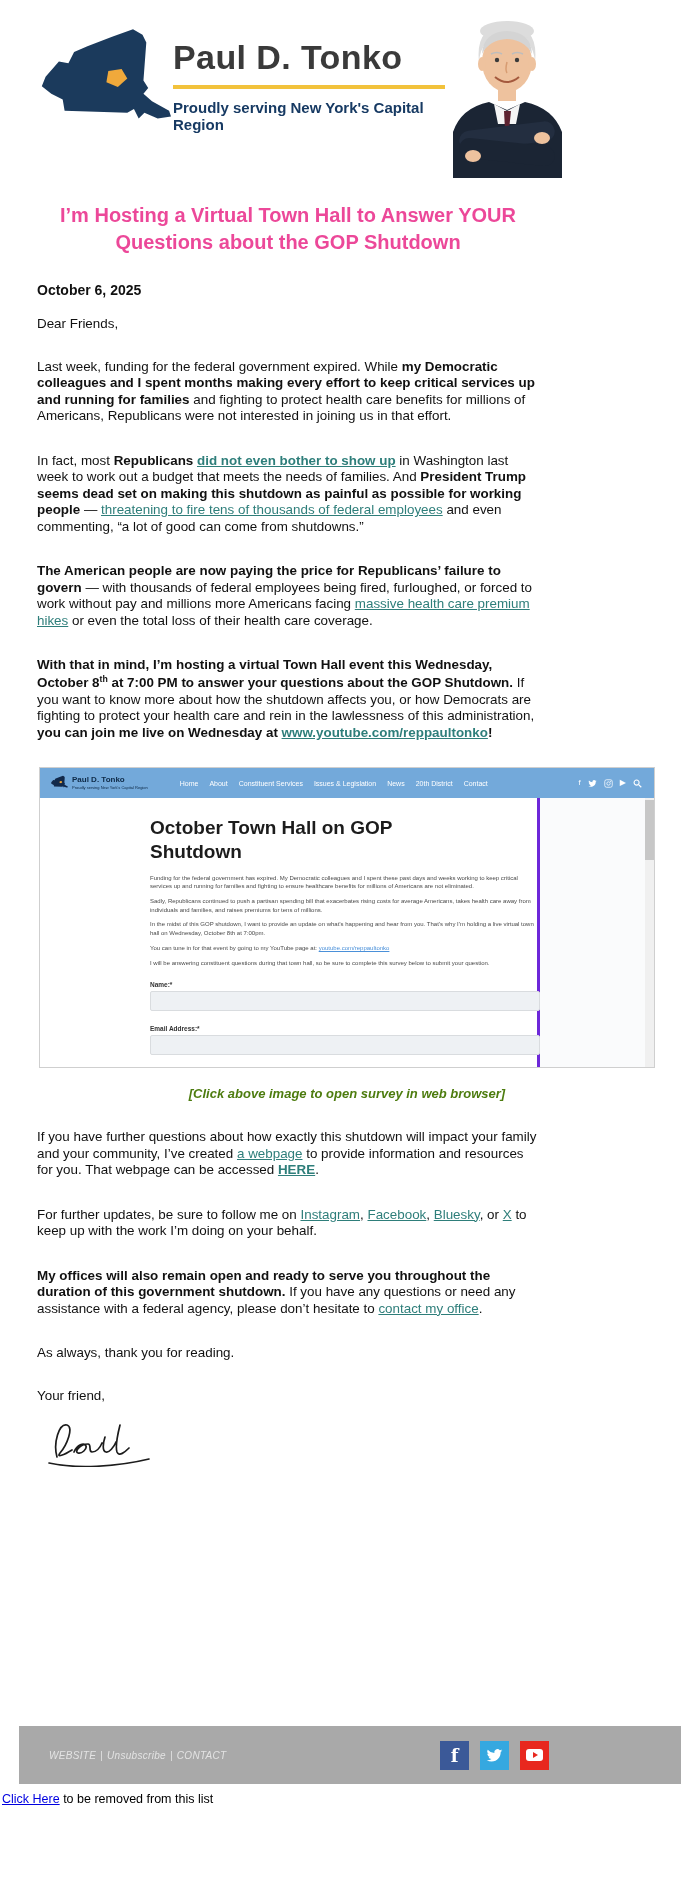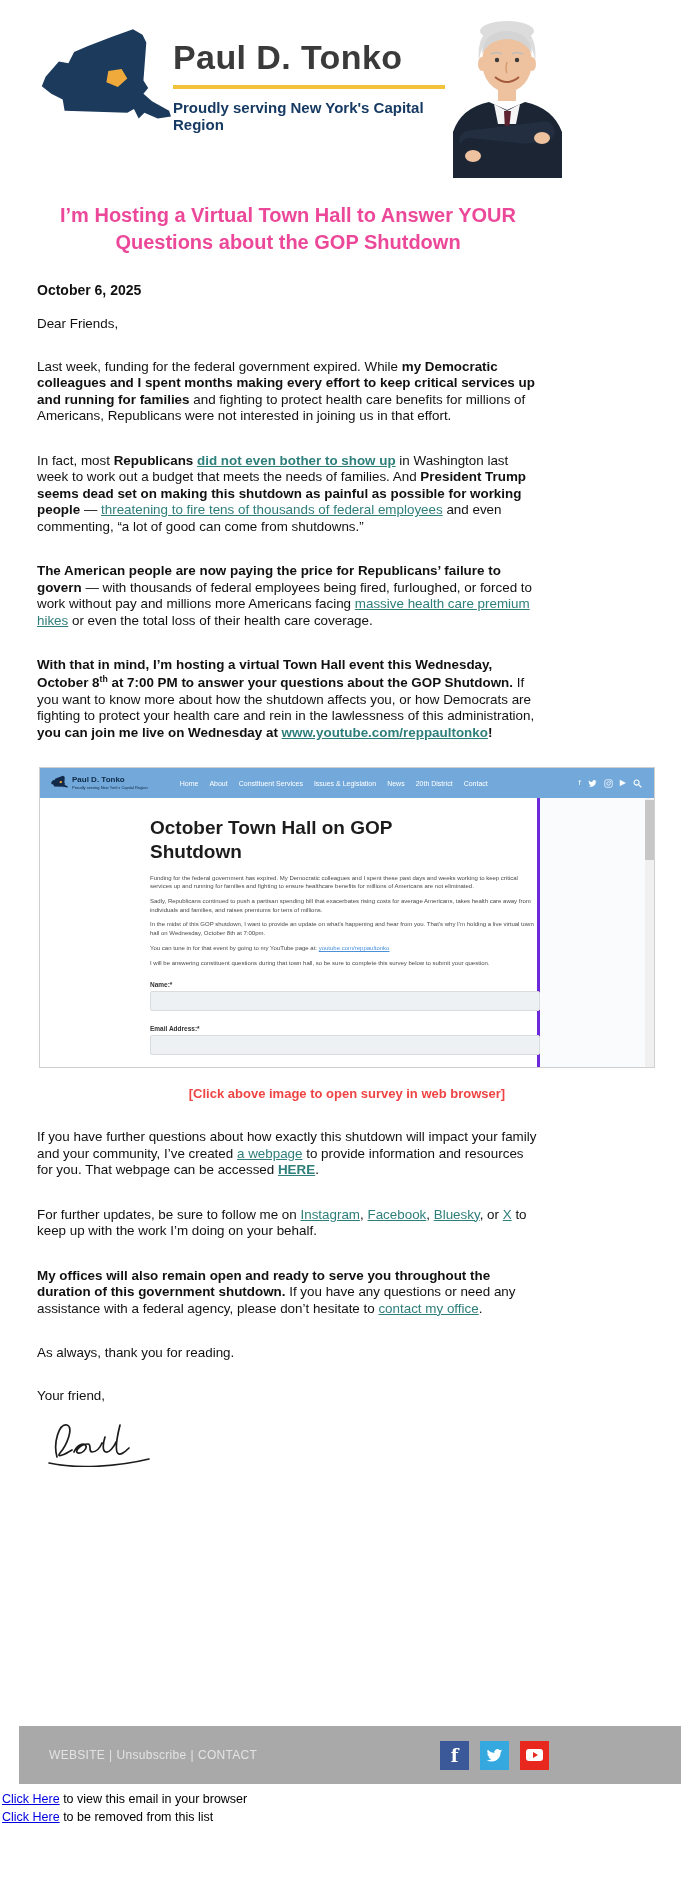--- a/index.html
+++ b/index.html
@@ -40,27 +40,27 @@
   .shot-page { width:500px; padding:18px 0 12px 110px; border-right:3px solid #6d28d9; }
   .shot-page h2 { font-size:19px; font-weight:600; color:#1c1c1c; width:330px; line-height:1.25; margin:0 0 10px; }
   .sp { font-size:6px; line-height:1.45; color:#4a4a4a; width:390px; margin:6px 0 0; }
   .shot .lnk { color:#4a90d9; }
   .flabel { font-size:6.5px; font-weight:bold; color:#333; margin-top:14px; }
   .finput { width:390px; height:20px; background:#eef1f4; border:1px solid #d9dcdf; border-radius:2px; margin-top:3px; }
   .shot-gutter { flex:1; background:#fafbfc; position:relative; }
   .shot-scrollbar { position:absolute; right:0; top:0; bottom:0; width:9px; background:#f0f0f0; }
   .thumb { width:100%; height:60px; background:#c7c7c7; margin-top:2px; }
 
-  .caption { width:616px; margin:18px 0 0 20px; text-align:center; font-weight:600; font-size:13px; color:#ef4444; }
+  .caption { width:616px; margin:18px 0 0 20px; text-align:center; font-style:italic; font-weight:600; font-size:13px; color:#4d7c0f; }
 
   .signature { margin:12px 0 0 4px; }
 
   
   .footer { width:662px; height:58px; background:#a9a9a9; margin-top:255px; display:flex; align-items:center; padding-left:30px; }
-  .footer-links { font-size:12px; color:#e3e3e3; letter-spacing:.3px; }
+  .footer-links { font-size:10px; color:#e3e3e3; letter-spacing:.3px;font-style:italic; }
   .footer-links a { color:#e3e3e3; text-decoration:none; cursor:pointer; }
   .fsep { margin:0 4px; }
   .footer-icons { margin-left:auto; margin-right:132px; display:flex; gap:11px; }
   .sicon { width:29px; height:29px; display:flex; align-items:center; justify-content:center; cursor:pointer; }
   .fb { background:#3b5998; color:#fff; font-weight:bold; font-size:18px; font-family:"DejaVu Serif","Liberation Serif",serif; }
   .tw { background:#35a8e0; }
   .yt { background:#e8281e; }
   .yt-inner { width:17px; height:12px; background:#fff; border-radius:3px; display:flex; align-items:center; justify-content:center; }
   .yt-play { width:0; height:0; border-left:5px solid #e8281e; border-top:3.5px solid transparent; border-bottom:3.5px solid transparent; margin-left:1px; }
 
@@ -211,15 +211,14 @@
       <div class="sicon yt">
         <div class="yt-inner">
             <div class="yt-play"></div>
           </div>
       </div>
     </div>
   </footer>
 </div>
 
 <div class="bottom">
-  <p><a>Click Here</a><span> to view this email in your browser</span></p>
   <p><a>Click Here</a><span> to be removed from this list</span></p>
 </div>
 
 </body></html>

